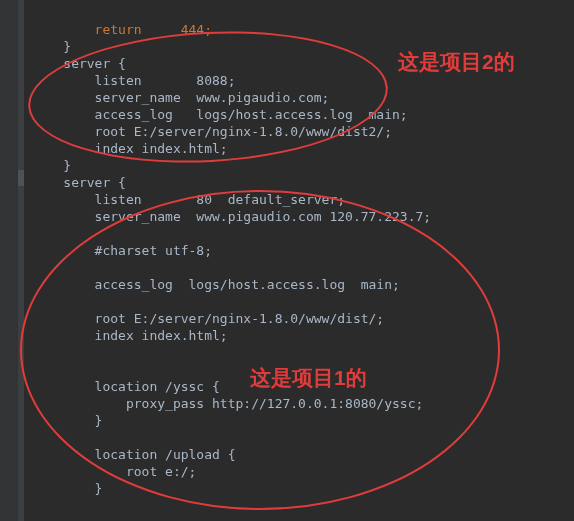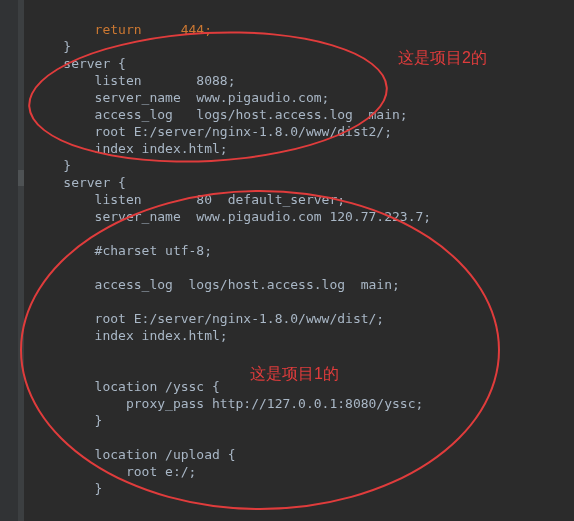--- a/index.html
+++ b/index.html
@@ -44,23 +44,23 @@
       padding: 4px 0 0 8px;
       line-height: 17px;
       white-space: pre;
       position: relative;
     }
     .keyword { color: #cc7832; }
     .text { color: #a9b7c6; }
     .annotation {
       position: absolute;
       color: #e03c3c;
-      font-size: 16px;
+      font-size: 21px;
       font-family: 'Microsoft YaHei', sans-serif;
-      font-weight: normal;
+      font-weight: bold;
     }
     .ellipse {
       position: absolute;
       border: 2px solid #e03c3c;
       border-radius: 50%;
       pointer-events: none;
     }
   </style>
 </head>
 <body>

